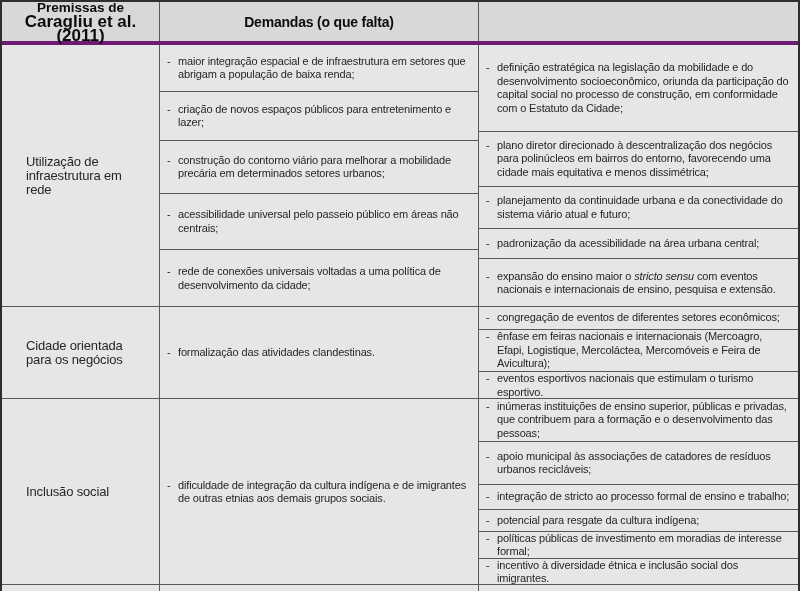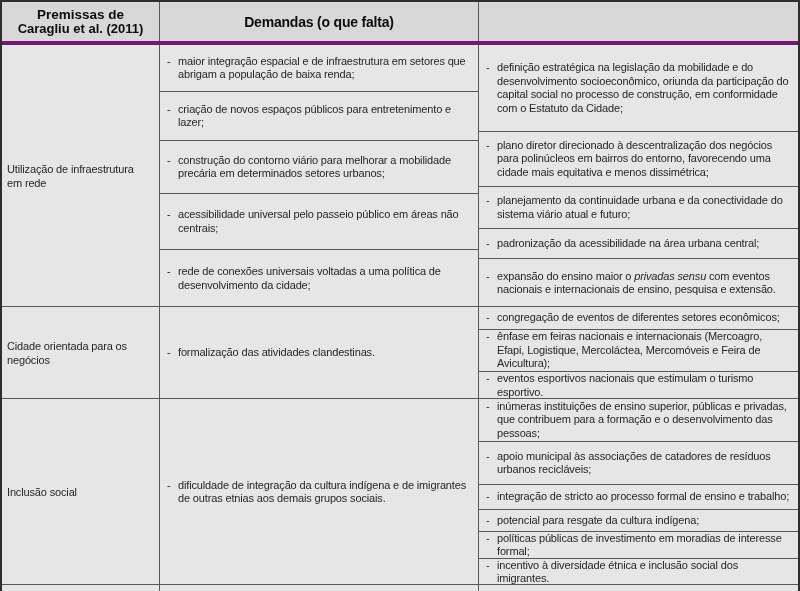--- a/index.html
+++ b/index.html
@@ -17,28 +17,28 @@
   
   .c1 { width: 158px; flex: none; border-right: 1px solid #585858; }
   .c2 { width: 319px; flex: none; border-right: 1px solid #585858; }
   .c3 { flex: 1; }
 
   
   .hrow { display: flex; height: 43px; flex: none; border-bottom: 4px solid #701a75; background: #d8d8d8; }
   .hcell { display: flex; flex-direction: column; align-items: center; justify-content: center; font-weight: bold; color: #0c0c0c; text-align: center; }
   .hcell.big { font-size: 14px; letter-spacing: -0.2px; }
   .hcell .hl1 { font-size: 13.5px; line-height: 15px; }
-  .hcell .hl2 { font-size: 13px; line-height: 14px; }
+  .hcell .hl2 { font-size: 17px; line-height: 14px; }
 
   
   .block { display: flex; flex: none; border-bottom: 1px solid #585858; background: #e6e6e6; }
   .cat {
     display: flex; align-items: center;
-    padding: 0 10px 0 5px;
-    font-size: 11px; line-height: 14px; letter-spacing: -0.15px; color: #262626;
+    padding: 0 10px 0 24px;
+    font-size: 13px; line-height: 14px; letter-spacing: -0.15px; color: #262626;
   }
   .stack { display: flex; flex-direction: column; }
   .item {
     display: flex; align-items: center;
     padding: 1px 6px 1px 7px;
     border-bottom: 1px solid #585858;
     font-size: 11px; line-height: 13.5px; letter-spacing: -0.15px; color: #262626;
     overflow: hidden; flex: none;
   }
   .stack .item:last-child { border-bottom: none; }
@@ -119,21 +119,21 @@
       </div>
       <div class="item" style="height:30px">
         <div class="itxt">
             <span class="dash">-</span>
             <span class="t">padronização da acessibilidade na área urbana central;</span>
           </div>
       </div>
       <div class="item" style="height:48px">
         <div class="itxt">
             <span class="dash">-</span>
-            <span class="t"><span>expansão do ensino maior o </span><i>privadas sensu</i><span> com eventos nacionais e internacionais de ensino, pesquisa e extensão.</span></span>
+            <span class="t"><span>expansão do ensino maior o </span><i>stricto sensu</i><span> com eventos nacionais e internacionais de ensino, pesquisa e extensão.</span></span>
           </div>
       </div>
     </div>
   </div>
 
   <div class="block" style="height:92px">
     <div class="cat c1">Cidade orientada para os negócios</div>
     <div class="stack c2">
       <div class="item" style="height:92px">
         <div class="itxt">

